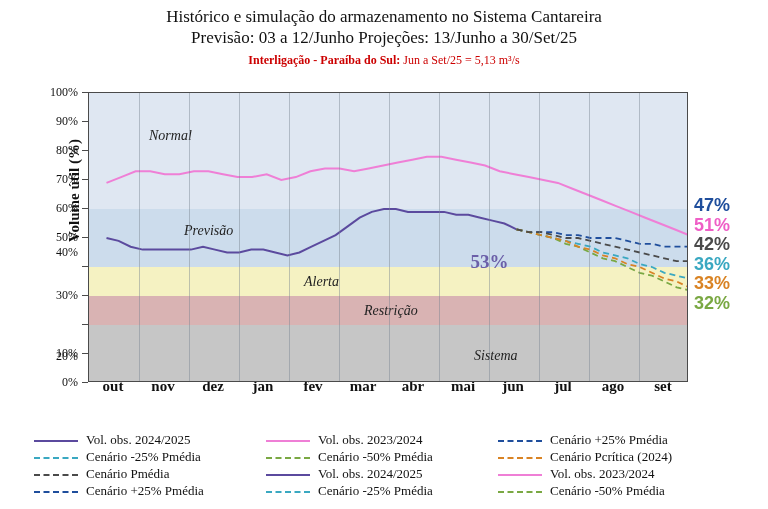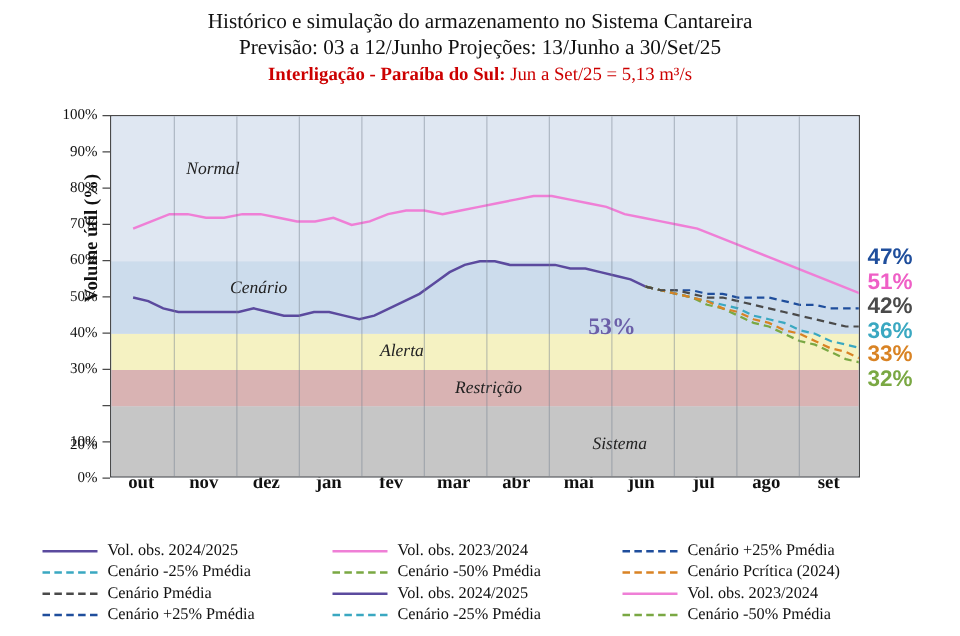--- a/index.html
+++ b/index.html
@@ -1,21 +1,21 @@
 <!DOCTYPE html>
 <html><head>
 <meta charset="utf-8">
 <style>
   html,body{margin:0;padding:0;}
   body{width:768px;height:509px;background:#ffffff;font-family:"Liberation Serif",serif;overflow:hidden;}
   #root{position:relative;width:768px;height:509px;}
 
   .title-block{position:absolute;left:0;top:6px;width:768px;text-align:center;}
   .t-line{font-size:17px;color:#111;line-height:21px;}
-  .t-line3{font-size:15px;line-height:22px;margin-top:1px;font-family:Liberation Serif, serif;}
+  .t-line3{font-size:12px;line-height:22px;margin-top:1px;font-family:Liberation Serif, serif;}
   .t-bold-red{color:#cc0000;font-weight:bold;}
   .t-red{color:#cc0000;}
 
   .plot-wrap{position:absolute;left:88px;top:92px;width:600px;height:290px;}
   .plot{position:absolute;left:0;top:0;width:600px;height:290px;border:1px solid #4a4a4a;box-sizing:border-box;overflow:hidden;background:#dfe7f2;}
 
   .band{position:absolute;left:0;width:100%;}
 
   .band-label{position:absolute;font-style:italic;font-size:14px;color:#222;white-space:nowrap;}
 
@@ -57,21 +57,21 @@
   <div class="ytitle">Volume útil (%)</div>
   <div class="ylabels" id="ylabels">
       <div class="ylab" style="top: 290px;">0%</div>
       <div class="ytick" style="top: 290px;"></div>
       <div class="ylab" style="top: 261px;">10%</div>
       <div class="ytick" style="top: 261px;"></div>
       <div class="ylab" style="top: 232px; margin-top: 32px;">20%</div>
       <div class="ytick" style="top: 232px;"></div>
       <div class="ylab" style="top: 203px;">30%</div>
       <div class="ytick" style="top: 203px;"></div>
-      <div class="ylab" style="top: 174px;">40%</div>
+      <div class="ylab" style="top: 160px;">40%</div>
       <div class="ytick" style="top: 174px;"></div>
       <div class="ylab" style="top: 145px;">50%</div>
       <div class="ytick" style="top: 145px;"></div>
       <div class="ylab" style="top: 116px;">60%</div>
       <div class="ytick" style="top: 116px;"></div>
       <div class="ylab" style="top: 87px;">70%</div>
       <div class="ytick" style="top: 87px;"></div>
       <div class="ylab" style="top: 58px;">80%</div>
       <div class="ytick" style="top: 58px;"></div>
       <div class="ylab" style="top: 29px;">90%</div>
@@ -106,21 +106,21 @@
           <path d="M17.5,145.0 L29.6,147.9 L41.6,153.7 L53.7,156.6 L65.7,156.6 L77.8,156.6 L89.9,156.6 L101.9,156.6 L114.0,153.7 L126.0,156.6 L138.1,159.5 L150.1,159.5 L162.2,156.6 L174.3,156.6 L186.3,159.5 L198.4,162.4 L210.4,159.5 L222.5,153.7 L234.6,147.9 L246.6,142.1 L258.7,133.4 L270.7,124.7 L282.8,118.9 L294.9,116.0 L306.9,116.0 L319.0,118.9 L331.0,118.9 L343.1,118.9 L355.1,118.9 L367.2,121.8 L379.3,121.8 L391.3,124.7 L403.4,127.6 L415.4,130.5 L427.5,136.3" fill="none" stroke="#5b4a9e" stroke-width="2"></path>
           <path d="M17.5,89.9 L32.1,84.1 L46.6,78.3 L61.2,78.3 L75.8,81.2 L90.3,81.2 L104.9,78.3 L119.4,78.3 L134.0,81.2 L148.6,84.1 L163.1,84.1 L177.7,81.2 L192.3,87.0 L206.8,84.1 L221.4,78.3 L235.9,75.4 L250.5,75.4 L265.1,78.3 L279.6,75.4 L294.2,72.5 L308.8,69.6 L323.3,66.7 L337.9,63.8 L352.4,63.8 L367.0,66.7 L381.6,69.6 L396.1,72.5 L410.7,78.3 L425.3,81.2 L439.8,84.1 L454.4,87.0 L468.9,89.9 L483.5,95.7 L498.1,101.5 L512.6,107.3 L527.2,113.1 L541.8,118.9 L556.3,124.7 L570.9,130.5 L585.4,136.3 L600.0,142.1" fill="none" stroke="#ef7fd6" stroke-width="2"></path>
           <path d="M427.5,136.3 L439.8,139.2 L452.1,139.2 L464.5,139.2 L476.8,142.1 L489.1,142.1 L501.4,145.0 L513.8,145.0 L526.1,145.0 L538.4,147.9 L550.7,150.8 L563.0,150.8 L575.4,153.7 L587.7,153.7 L600.0,153.7" fill="none" stroke="#1f4e9c" stroke-width="1.8" stroke-dasharray="6,4"></path>
           <path d="M427.5,136.3 L439.8,139.2 L452.1,142.1 L464.5,145.0 L476.8,147.9 L489.1,150.8 L501.4,153.7 L513.8,159.5 L526.1,162.4 L538.4,165.3 L550.7,171.1 L563.0,174.0 L575.4,179.8 L587.7,182.7 L600.0,185.6" fill="none" stroke="#3aa8c1" stroke-width="1.8" stroke-dasharray="6,4"></path>
           <path d="M427.5,136.3 L439.8,139.2 L452.1,142.1 L464.5,145.0 L476.8,150.8 L489.1,153.7 L501.4,159.5 L513.8,165.3 L526.1,168.2 L538.4,174.0 L550.7,179.8 L563.0,182.7 L575.4,188.5 L587.7,194.3 L600.0,197.2" fill="none" stroke="#7aa843" stroke-width="1.8" stroke-dasharray="6,4"></path>
           <path d="M427.5,136.3 L439.8,139.2 L452.1,142.1 L464.5,145.0 L476.8,147.9 L489.1,153.7 L501.4,156.6 L513.8,162.4 L526.1,165.3 L538.4,171.1 L550.7,174.0 L563.0,179.8 L575.4,185.6 L587.7,188.5 L600.0,194.3" fill="none" stroke="#d98324" stroke-width="1.8" stroke-dasharray="6,4"></path>
           <path d="M427.5,136.3 L439.8,139.2 L452.1,139.2 L464.5,142.1 L476.8,145.0 L489.1,145.0 L501.4,147.9 L513.8,150.8 L526.1,153.7 L538.4,156.6 L550.7,159.5 L563.0,162.4 L575.4,165.3 L587.7,168.2 L600.0,168.2" fill="none" stroke="#4a4a4a" stroke-width="1.8" stroke-dasharray="6,4"></path>
         </svg>
       <div class="ann ann-53" id="ann53" style="color: rgb(107, 95, 168); left: 381.5px; top: 110.3px; margin-top: 48px;">53%</div>
     <div class="band-label" style="left: 60px; top: 34.5px;">Normal</div>
-        <div class="band-label" style="left: 95px; top: 130.2px;">Cenário</div>
+        <div class="band-label" style="left: 95px; top: 130.2px;">Previsão</div>
         <div class="band-label" style="left: 215px; top: 180.95px;">Alerta</div>
         <div class="band-label" style="left: 275px; top: 209.95px;">Restrição</div>
         <div class="band-label" style="left: 385px; top: 254.9px;">Sistema</div>
         <div class="gridv" style="left: 50px;"></div>
         <div class="gridv" style="left: 100px;"></div>
         <div class="gridv" style="left: 150px;"></div>
         <div class="gridv" style="left: 200px;"></div>
         <div class="gridv" style="left: 250px;"></div>
         <div class="gridv" style="left: 300px;"></div>
         <div class="gridv" style="left: 350px;"></div>

